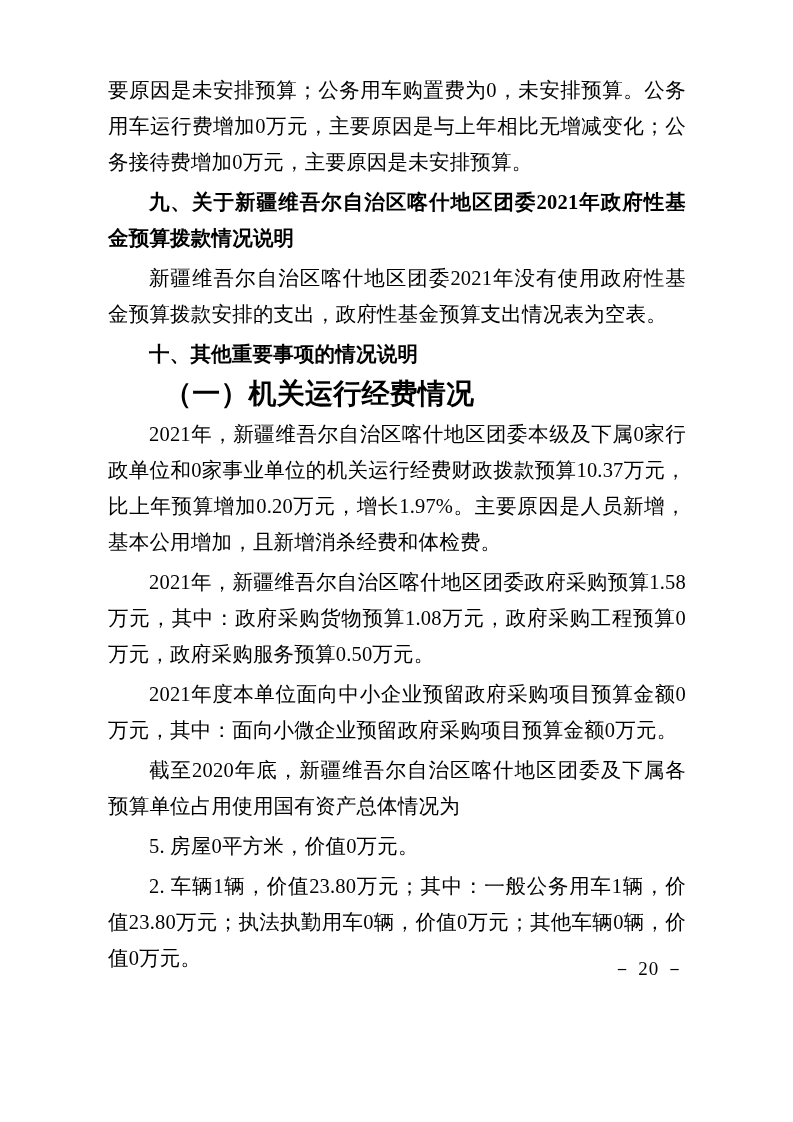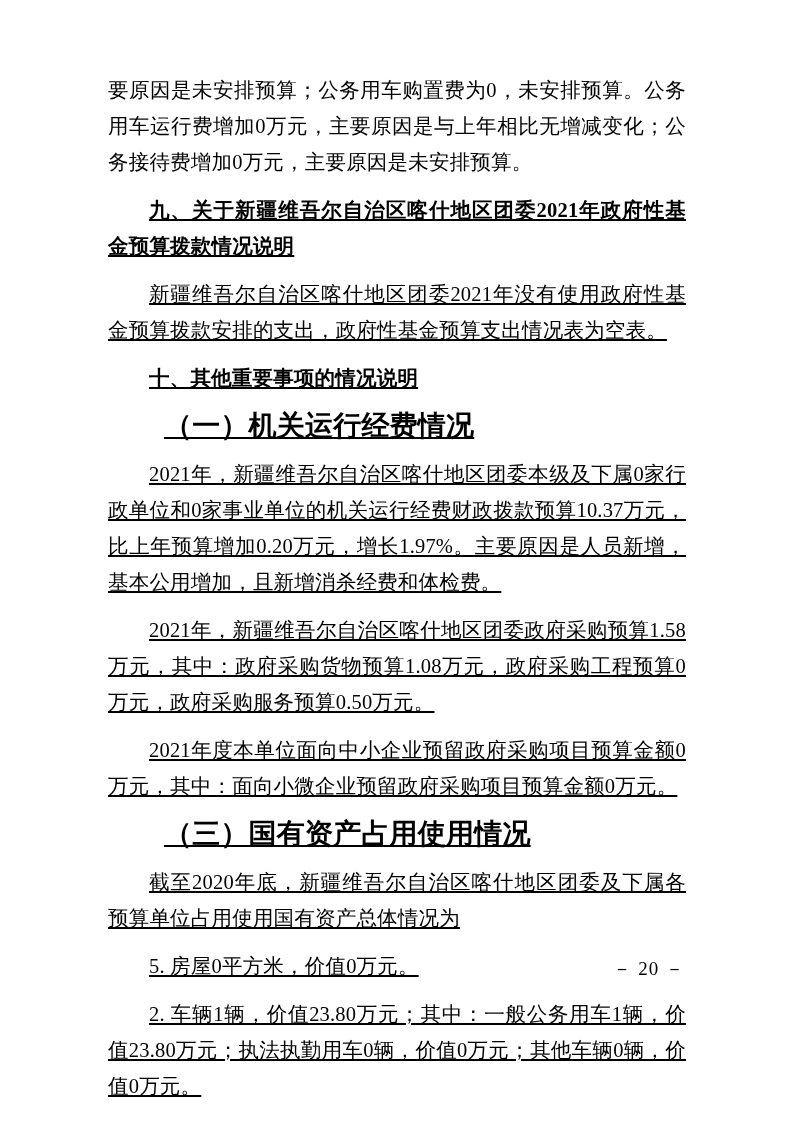--- a/index.html
+++ b/index.html
@@ -58,22 +58,21 @@
   }
   .pagenum {
     position: absolute;
     right: 108px;
     bottom: 78px;
     font-size: 19px;
     letter-spacing: 1px;
     font-family: "Liberation Serif", "DejaVu Serif", serif;
   }
   .para-block + .para-block {
-    margin-top: 12px;
-    text-decoration: underline;
+    margin-top: 4px;
   }
 </style>
 </head>
 <body>
 
 <div class="page">
   <div class="doc-body">
 
     <div class="para-block">
       <p>要原因是未安排预算；公务用车购置费为0，未安排预算。公务用车运行费增加0万元，主要原因是与上年相比无增减变化；公务接待费增加0万元，主要原因是未安排预算。</p>
@@ -101,23 +100,20 @@
 
 
     <div class="para-block">
       <p class="indent">2021年，新疆维吾尔自治区喀什地区团委政府采购预算1.58万元，其中：政府采购货物预算1.08万元，政府采购工程预算0万元，政府采购服务预算0.50万元。</p>
     </div>
 
     <div class="para-block">
       <p class="indent">2021年度本单位面向中小企业预留政府采购项目预算金额0万元，其中：面向小微企业预留政府采购项目预算金额0万元。</p>
     </div>
 
-    <div class="para-block">
-      <p class="heading-sub">（三）国有资产占用使用情况</p>
-    </div>
 
     <div class="para-block">
       <p class="indent">截至2020年底，新疆维吾尔自治区喀什地区团委及下属各预算单位占用使用国有资产总体情况为</p>
     </div>
 
     <div class="para-block">
       <p class="indent">5. 房屋0平方米，价值0万元。</p>
     </div>
 
     <div class="para-block">

